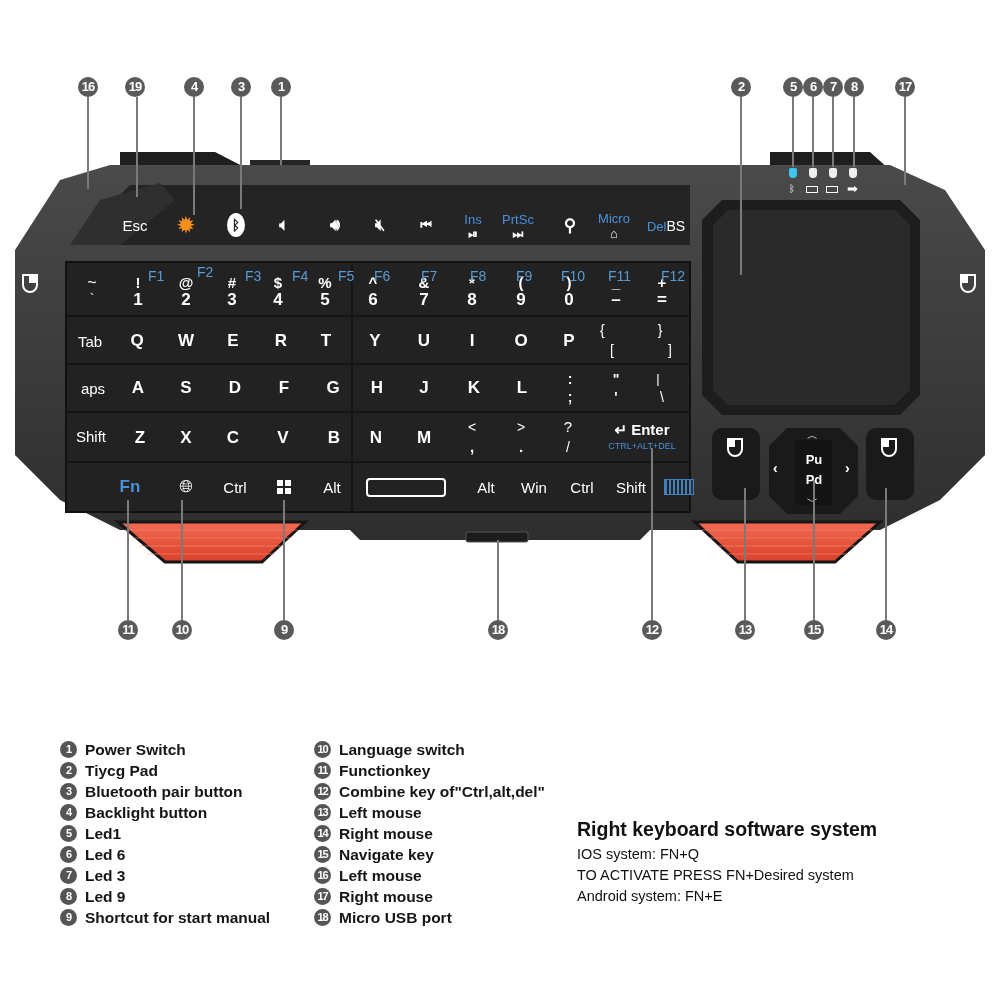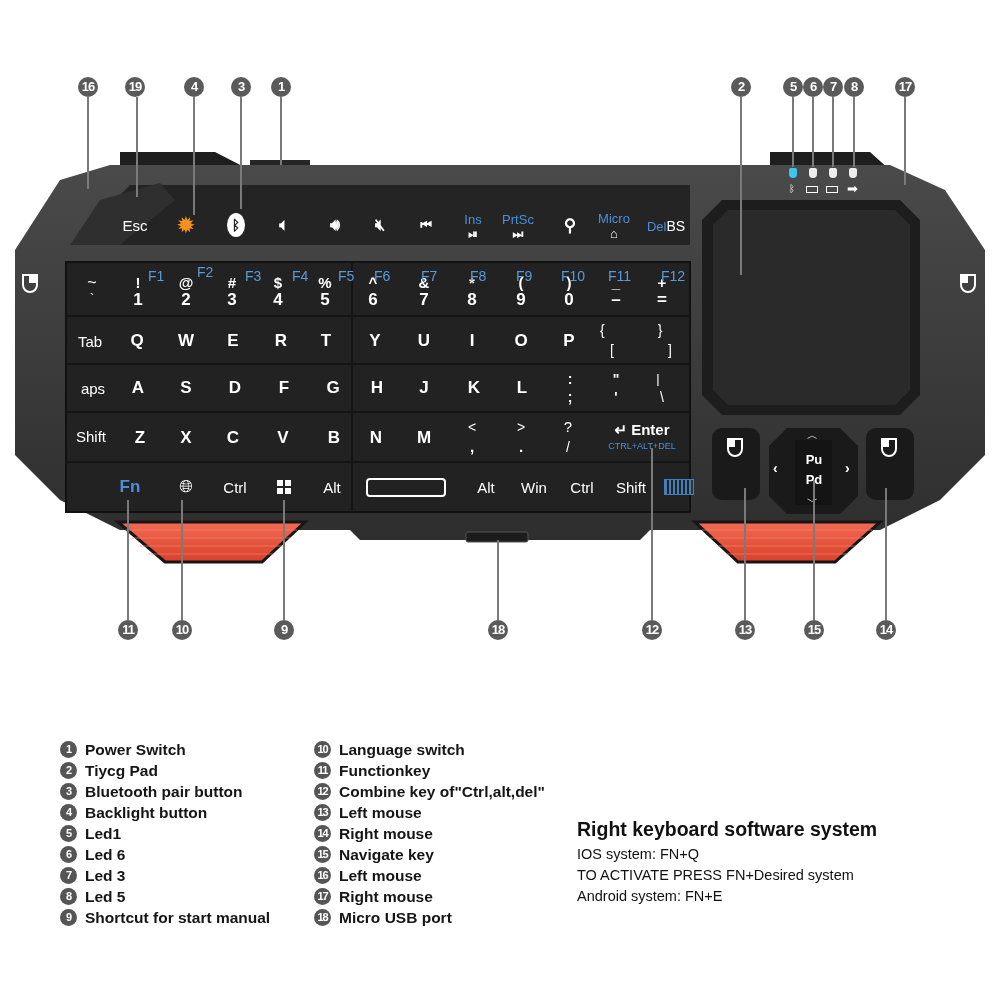--- a/index.html
+++ b/index.html
@@ -469,21 +469,21 @@
   <div class="legend-item">
       <span class="legend-num">6</span>
       <span>Led 6</span>
     </div>
   <div class="legend-item">
       <span class="legend-num">7</span>
       <span>Led 3</span>
     </div>
   <div class="legend-item">
       <span class="legend-num">8</span>
-      <span>Led 5</span>
+      <span>Led 9</span>
     </div>
   <div class="legend-item">
       <span class="legend-num">9</span>
       <span>Shortcut for start manual</span>
     </div>
 </div>
 
 <div class="legend-col" style="left:314px;">
   <div class="legend-item">
       <span class="legend-num">10</span>

